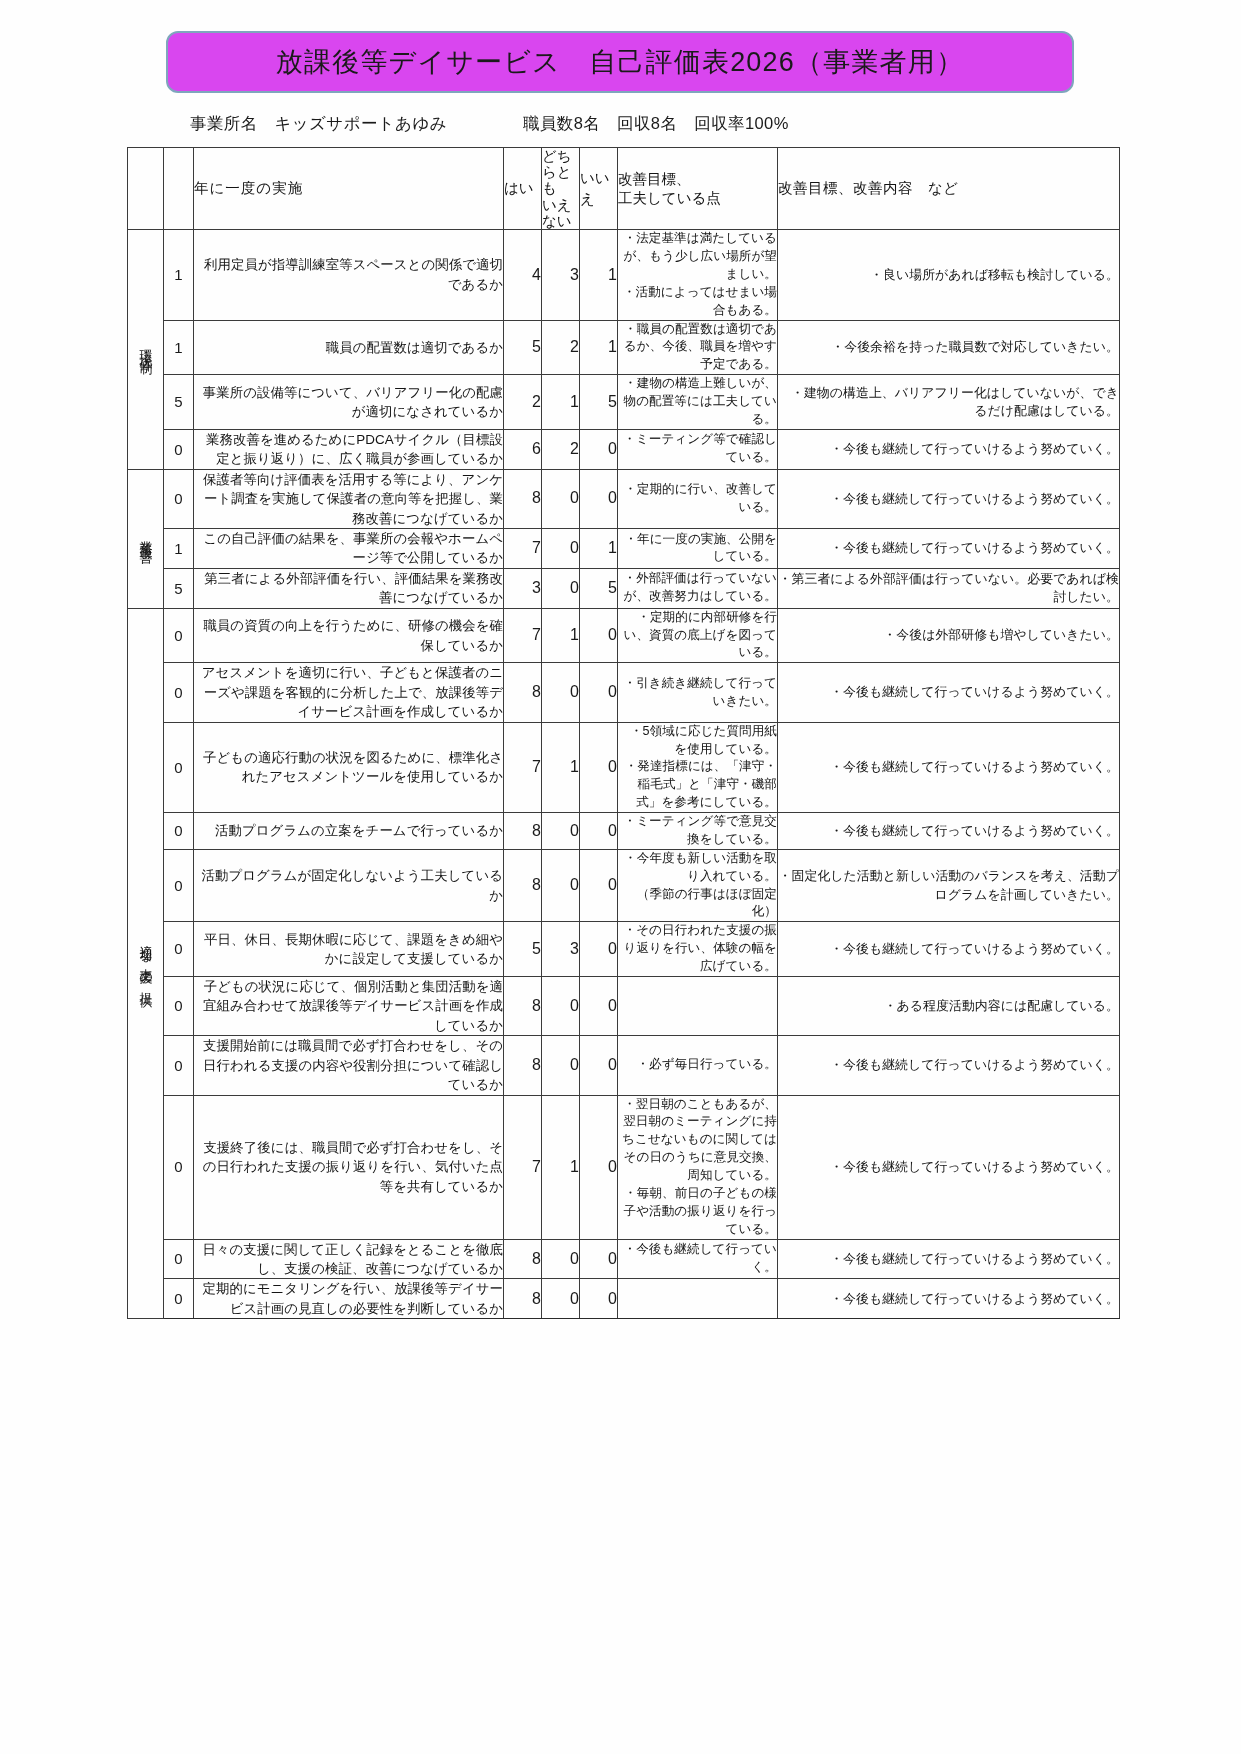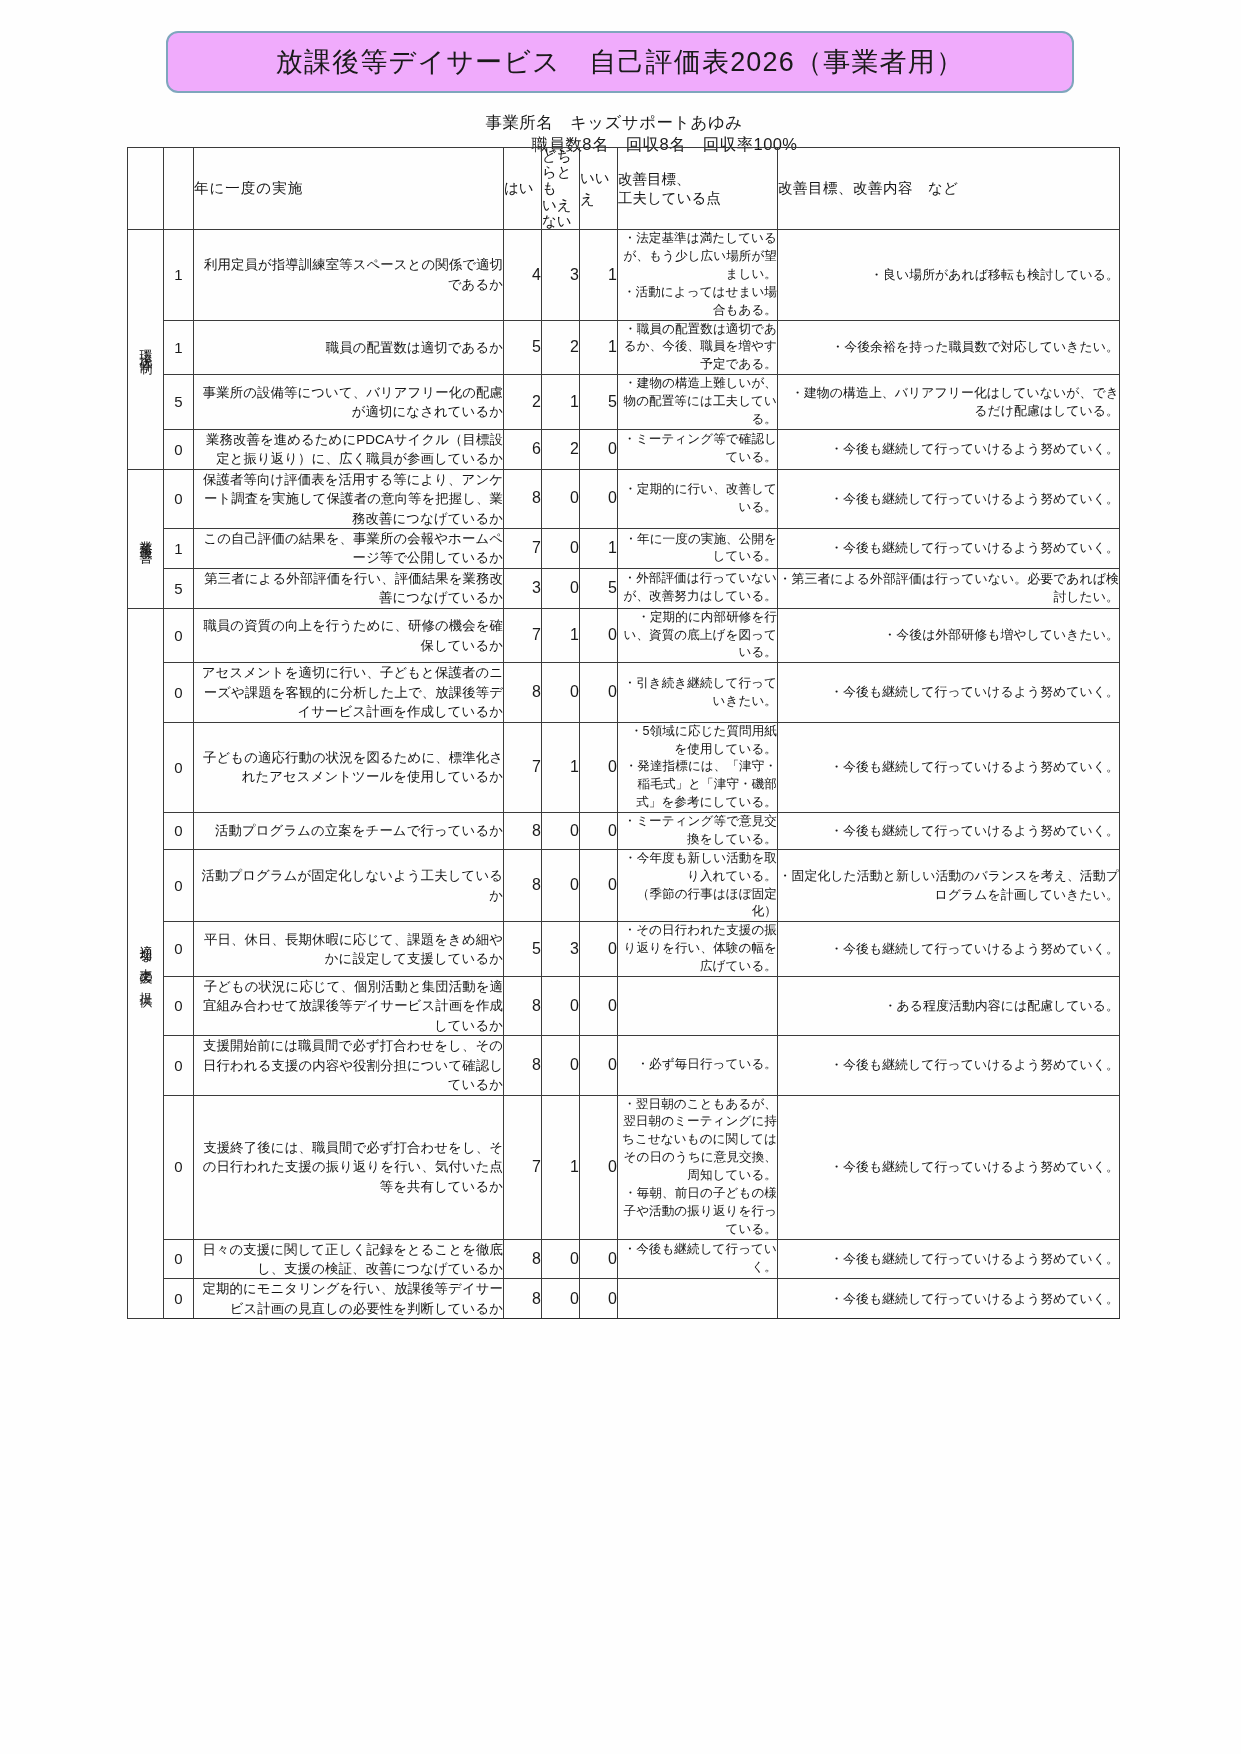--- a/index.html
+++ b/index.html
@@ -26,50 +26,49 @@
 
   
   .title-banner {
     position: absolute;
     left: 166px;
     top: 31px;
     width: 908px;
     height: 62px;
     border: 2px solid #7fa6bd;
     border-radius: 12px;
-    background: #f0abfc;
+    background: #d946ef;
     box-sizing: border-box;
     display: flex;
     align-items: center;
     justify-content: center;
   }
   .title-text {
     font-size: 27px;
     letter-spacing: 1.2px;
     color: #1a1a1a;
     font-weight: 500;
     white-space: nowrap;
   }
 
   
   .info-line {
     position: absolute;
-    left: 202px;
+    left: 190px;
     top: 112px;
     width: 900px;
     height: 24px;
     font-size: 16.5px;
     color: #1a1a1a;
     display: flex;
     align-items: center;
     white-space: nowrap;
-    flex-direction: column;
   }
   .info-office { margin-right: 76px; letter-spacing: 0.4px; }
-  .info-stats  { letter-spacing: 0.4px; margin-left: 25px; }
+  .info-stats  { letter-spacing: 0.4px; }
 
   
   table.eval {
     position: absolute;
     left: 127px;
     top: 147px;
     width: 992px;
     border-collapse: collapse;
     table-layout: fixed;
     font-size: 12.6px;

